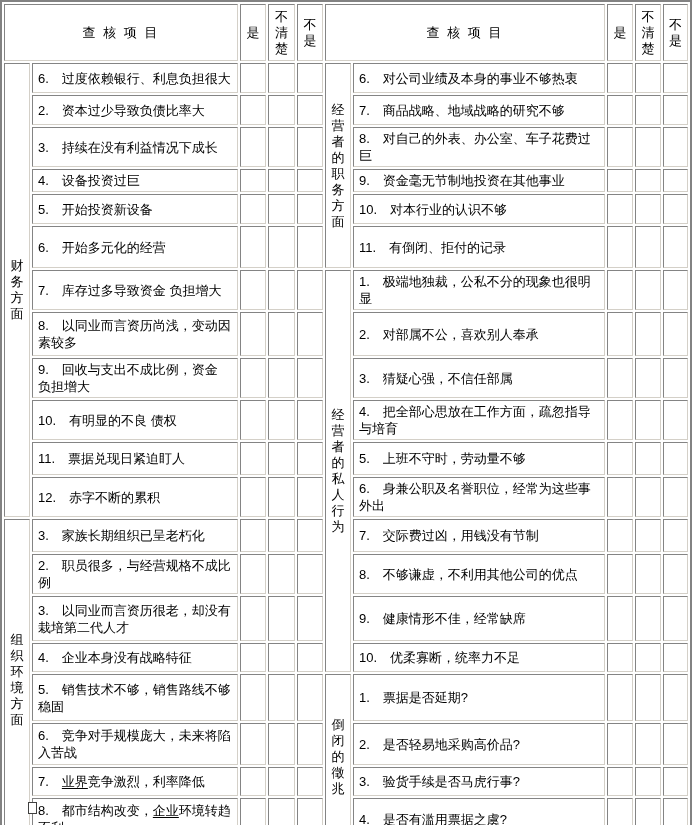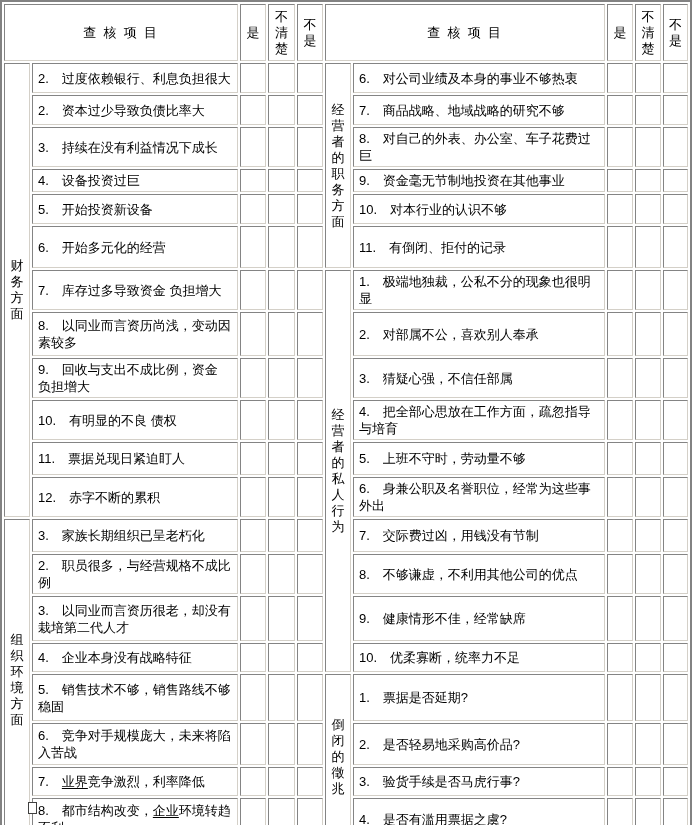--- a/index.html
+++ b/index.html
@@ -39,21 +39,20 @@
   td.cat, th.chkhdr {
     text-align: center;
     word-break: break-all;
     line-height: 16px;
     padding: 2px 4px;
   }
   th.mainhdr {
     text-align: center;
     letter-spacing: 2px;
     padding: 11px;
-    font-family: Liberation Serif, serif;
   }
   td.chk { padding: 0; }
   .u { text-decoration: underline; text-underline-offset: 2px; }
   .stray {
     position: absolute;
     left: 28px;
     top: 802px;
     width: 7px;
     height: 10px;
     border: 1px solid #404040;
@@ -85,21 +84,21 @@
       <th class="chkhdr">不清楚</th>
       <th class="chkhdr">不是</th>
       <th class="mainhdr" colspan="2">查 核 项 目</th>
       <th class="chkhdr">是</th>
       <th class="chkhdr">不清楚</th>
       <th class="chkhdr">不是</th>
     </tr>
 
     <tr style="height:30px">
       <td class="cat" rowspan="12">财务方面</td>
-      <td class="item">2.　过度依赖银行、利息负担很大</td>
+      <td class="item">6.　过度依赖银行、利息负担很大</td>
       <td class="chk"></td>
       <td class="chk"></td>
       <td class="chk"></td>
       <td class="cat" rowspan="6">经营者的职务方面</td>
       <td class="item">6.　对公司业绩及本身的事业不够热衷</td>
       <td class="chk"></td>
       <td class="chk"></td>
       <td class="chk"></td>
     </tr>
     <tr style="height:30px">

